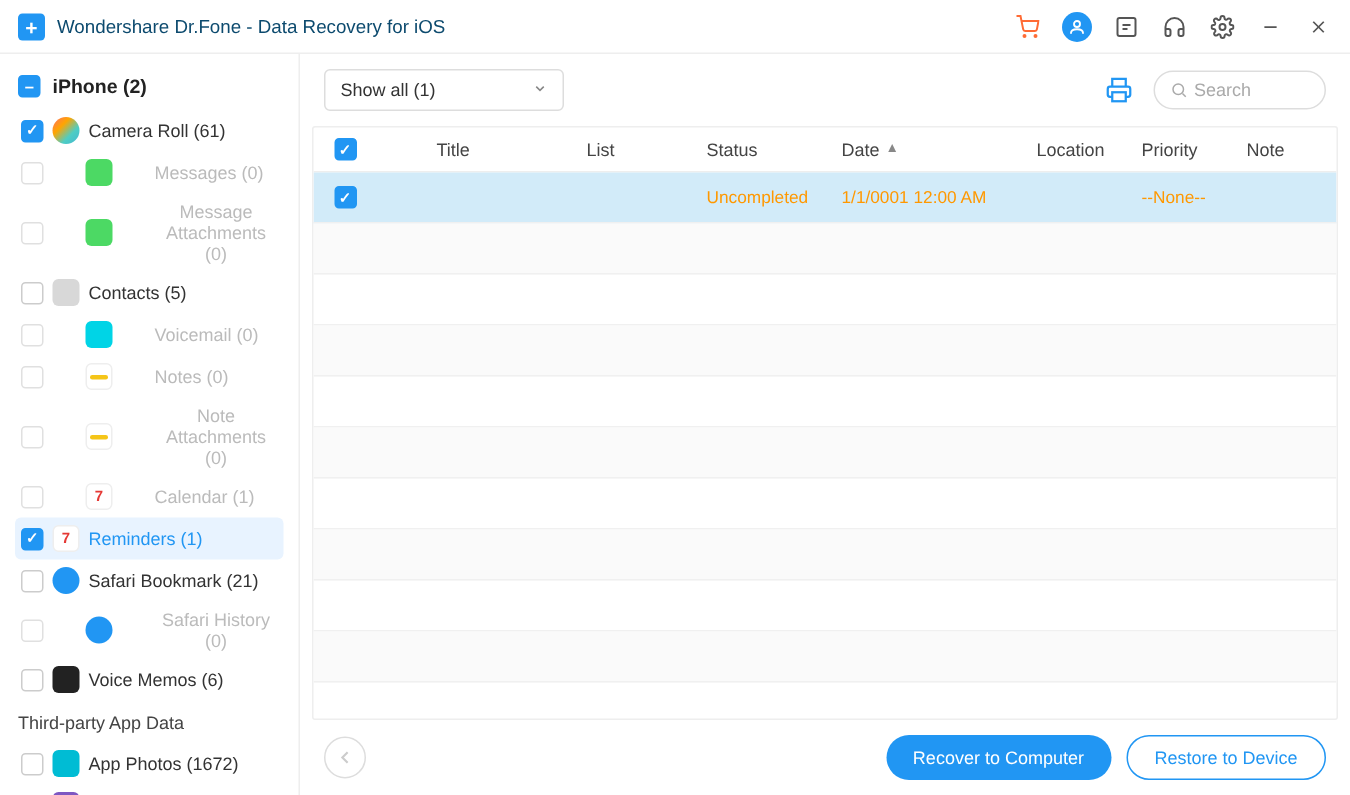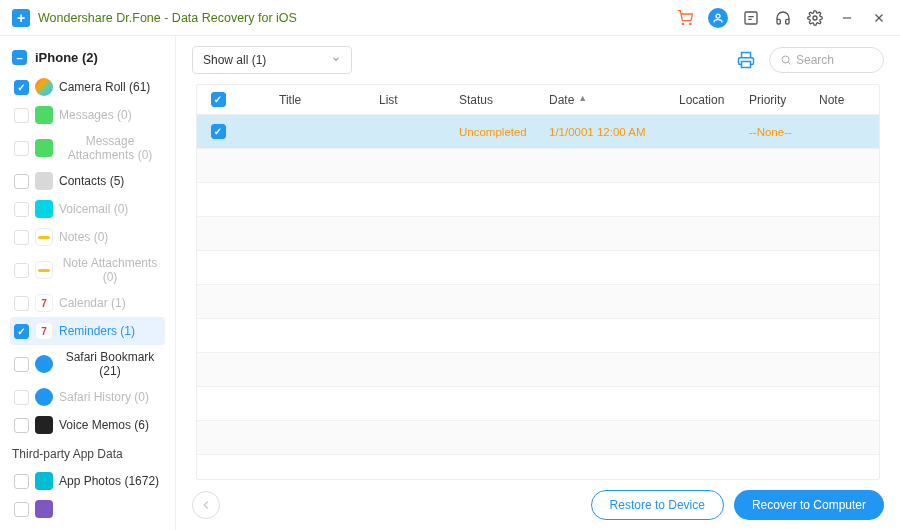--- a/index.html
+++ b/index.html
@@ -1,19 +1,19 @@
 <!DOCTYPE html>
 <html><head>
   <meta charset="utf-8">
   <style>
     * { box-sizing: border-box; margin: 0; padding: 0; font-family: -apple-system, BlinkMacSystemFont, "Segoe UI", Arial, sans-serif; }
     body { width: 900px; height: 530px; background: #fff; overflow: hidden; }
     .titlebar { height: 36px; display: flex; align-items: center; padding: 0 12px; border-bottom: 1px solid #eee; }
     .logo { width: 18px; height: 18px; background: #2196f3; border-radius: 3px; display: flex; align-items: center; justify-content: center; color: #fff; font-weight: bold; font-size: 14px; margin-right: 8px; }
-    .app-title { font-size: 12.5px; color: #4d7c0f; }
+    .app-title { font-size: 12.5px; color: #0c4a6e; }
     .titlebar-right { margin-left: auto; display: flex; align-items: center; gap: 14px; }
     .tb-icon { width: 18px; height: 18px; display: flex; align-items: center; justify-content: center; color: #555; cursor: pointer; }
     .tb-icon.cart svg { stroke: #ff6b35; }
     .tb-icon.user { background: #2196f3; border-radius: 50%; width: 20px; height: 20px; }
     .tb-icon.user svg { stroke: #fff; }
     .content { display: flex; height: 494px; }
     .sidebar { width: 208px; padding: 10px 10px 0 10px; overflow-y: auto; }
     .device-row { display: flex; align-items: center; padding: 4px 2px 8px 2px; }
     .chk { width: 15px; height: 15px; border: 1.5px solid #ccc; border-radius: 3px; display: flex; align-items: center; justify-content: center; flex-shrink: 0; cursor: pointer; }
     .chk.checked { background: #2196f3; border-color: #2196f3; }
@@ -31,31 +31,31 @@
     .ic-msg { background: #4cd964; }
     .ic-contact { background: #d8d8d8; }
     .ic-voicemail { background: #00d4e6; }
     .ic-notes { background: #fff; border: 1px solid #eee; }
     .ic-notes::after { content: ""; display:block; width:12px; height:3px; background:#f5c518; border-radius:2px; }
     .ic-calendar { background: #fff; border: 1px solid #eee; color: #e53935; font-weight: bold; }
     .ic-safari { background: #2196f3; border-radius: 50%; }
     .ic-voice { background: #222; }
     .ic-photos { background: #00bcd4; }
     .ic-videos { background: #7e57c2; }
-    .item.disabled { color: #bbb; }
+    .item.disabled { color: #bbb; gap: 22px; }
     .item.disabled .chk { border-color: #e0e0e0; }
     .main { flex: 1; display: flex; flex-direction: column; border-left: 1px solid #eee; }
     .toolbar { display: flex; align-items: center; padding: 10px 16px; gap: 10px; }
     .dropdown { width: 160px; height: 28px; border: 1px solid #ddd; border-radius: 4px; display: flex; align-items: center; padding: 0 10px; font-size: 12px; color: #333; cursor: pointer; justify-content: flex-end; }
     .dropdown-chevron { margin-left: auto; color: #888; }
     .toolbar-right { margin-left: auto; display: flex; align-items: center; gap: 14px; }
     .print-icon { color: #2196f3; width: 18px; height: 18px; cursor: pointer; }
     .search { width: 115px; height: 26px; border: 1px solid #ddd; border-radius: 13px; display: flex; align-items: center; padding: 0 10px; font-size: 12px; color: #aaa; }
     .search svg { margin-right: 4px; }
-    .table { flex: 1; border: 1px solid #eee; margin: 0 20px; border-radius: 2px; overflow: hidden; }
+    .table { flex: 1; border: 1px solid #eee; margin: 0 8px; border-radius: 2px; overflow: hidden; }
     .thead { display: flex; align-items: center; height: 30px; border-bottom: 1px solid #eee; font-size: 12px; color: #444; }
     .cell-chk { width: 42px; display: flex; justify-content: center; }
     .cell-icon { width: 40px; }
     .cell-title { width: 100px; }
     .cell-list { width: 80px; }
     .cell-status { width: 90px; }
     .cell-date { width: 130px; display: flex; gap: 4px; }
     .cell-location { width: 70px; }
     .cell-priority { width: 70px; }
     .cell-note { width: 60px; }
@@ -270,18 +270,18 @@
       <div class="trow empty"></div>
     </div>
 
     <div class="footer">
       <div class="back-btn">
           <svg width="14" height="14" viewBox="0 0 24 24" fill="none" stroke="currentColor" stroke-width="2.5">
             <polyline points="15 18 9 12 15 6"></polyline>
           </svg>
         </div>
       <div class="footer-btns">
+        <div class="btn btn-primary">Recover to Computer</div>
         <div class="btn btn-outline">Restore to Device</div>
-        <div class="btn btn-primary">Recover to Computer</div>
       </div>
     </div>
   </div>
 </div>
 
 </body></html>

